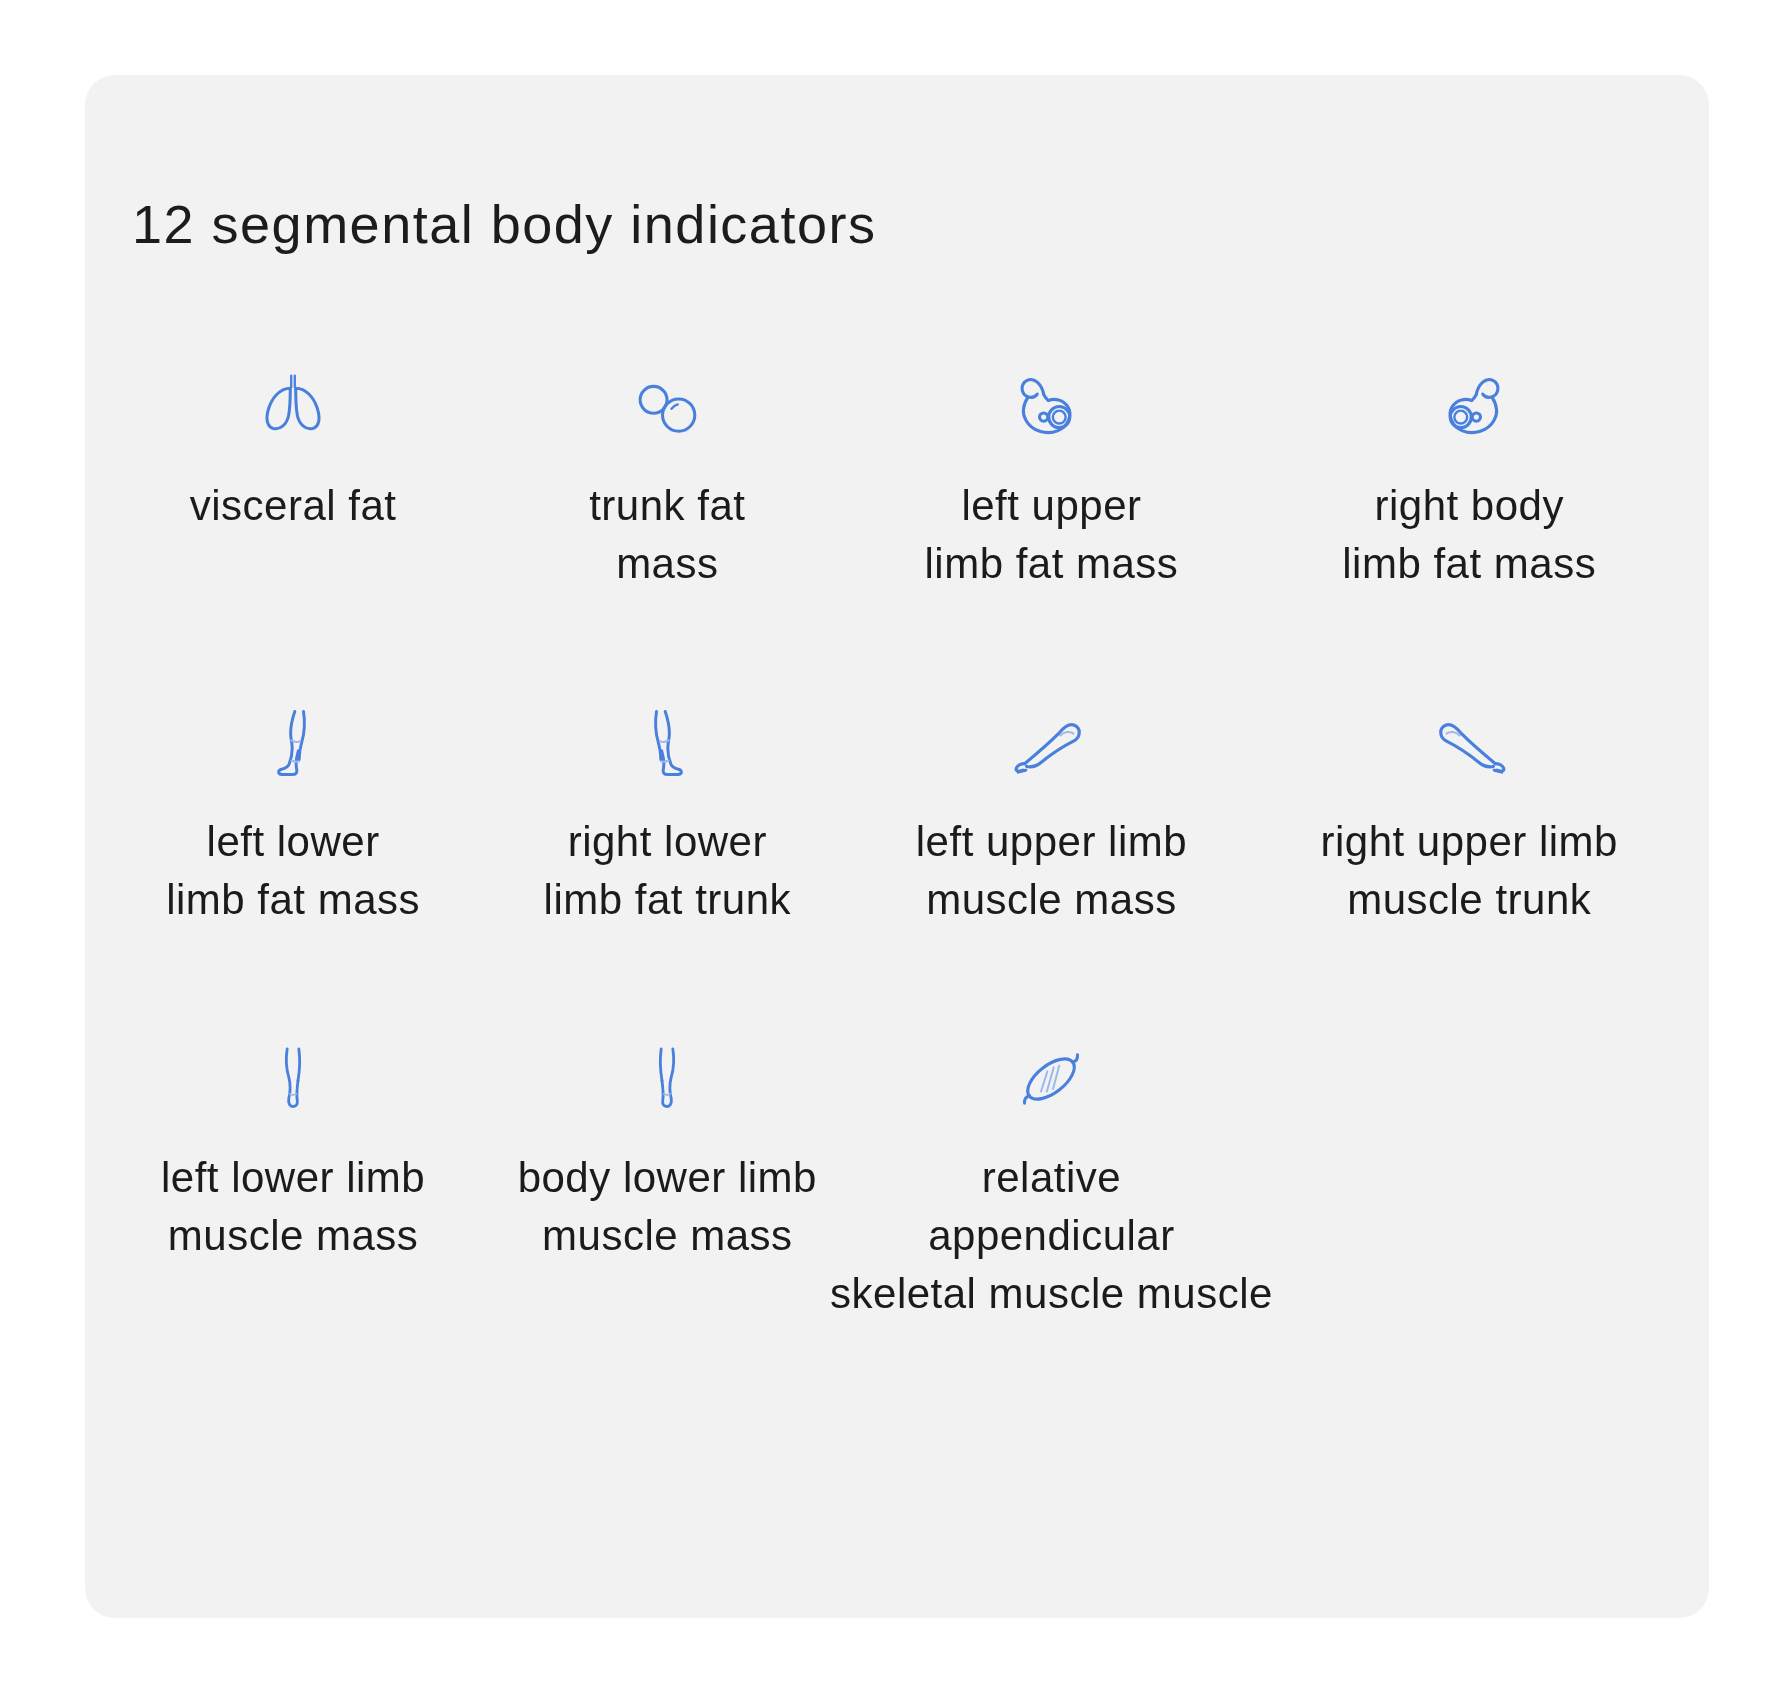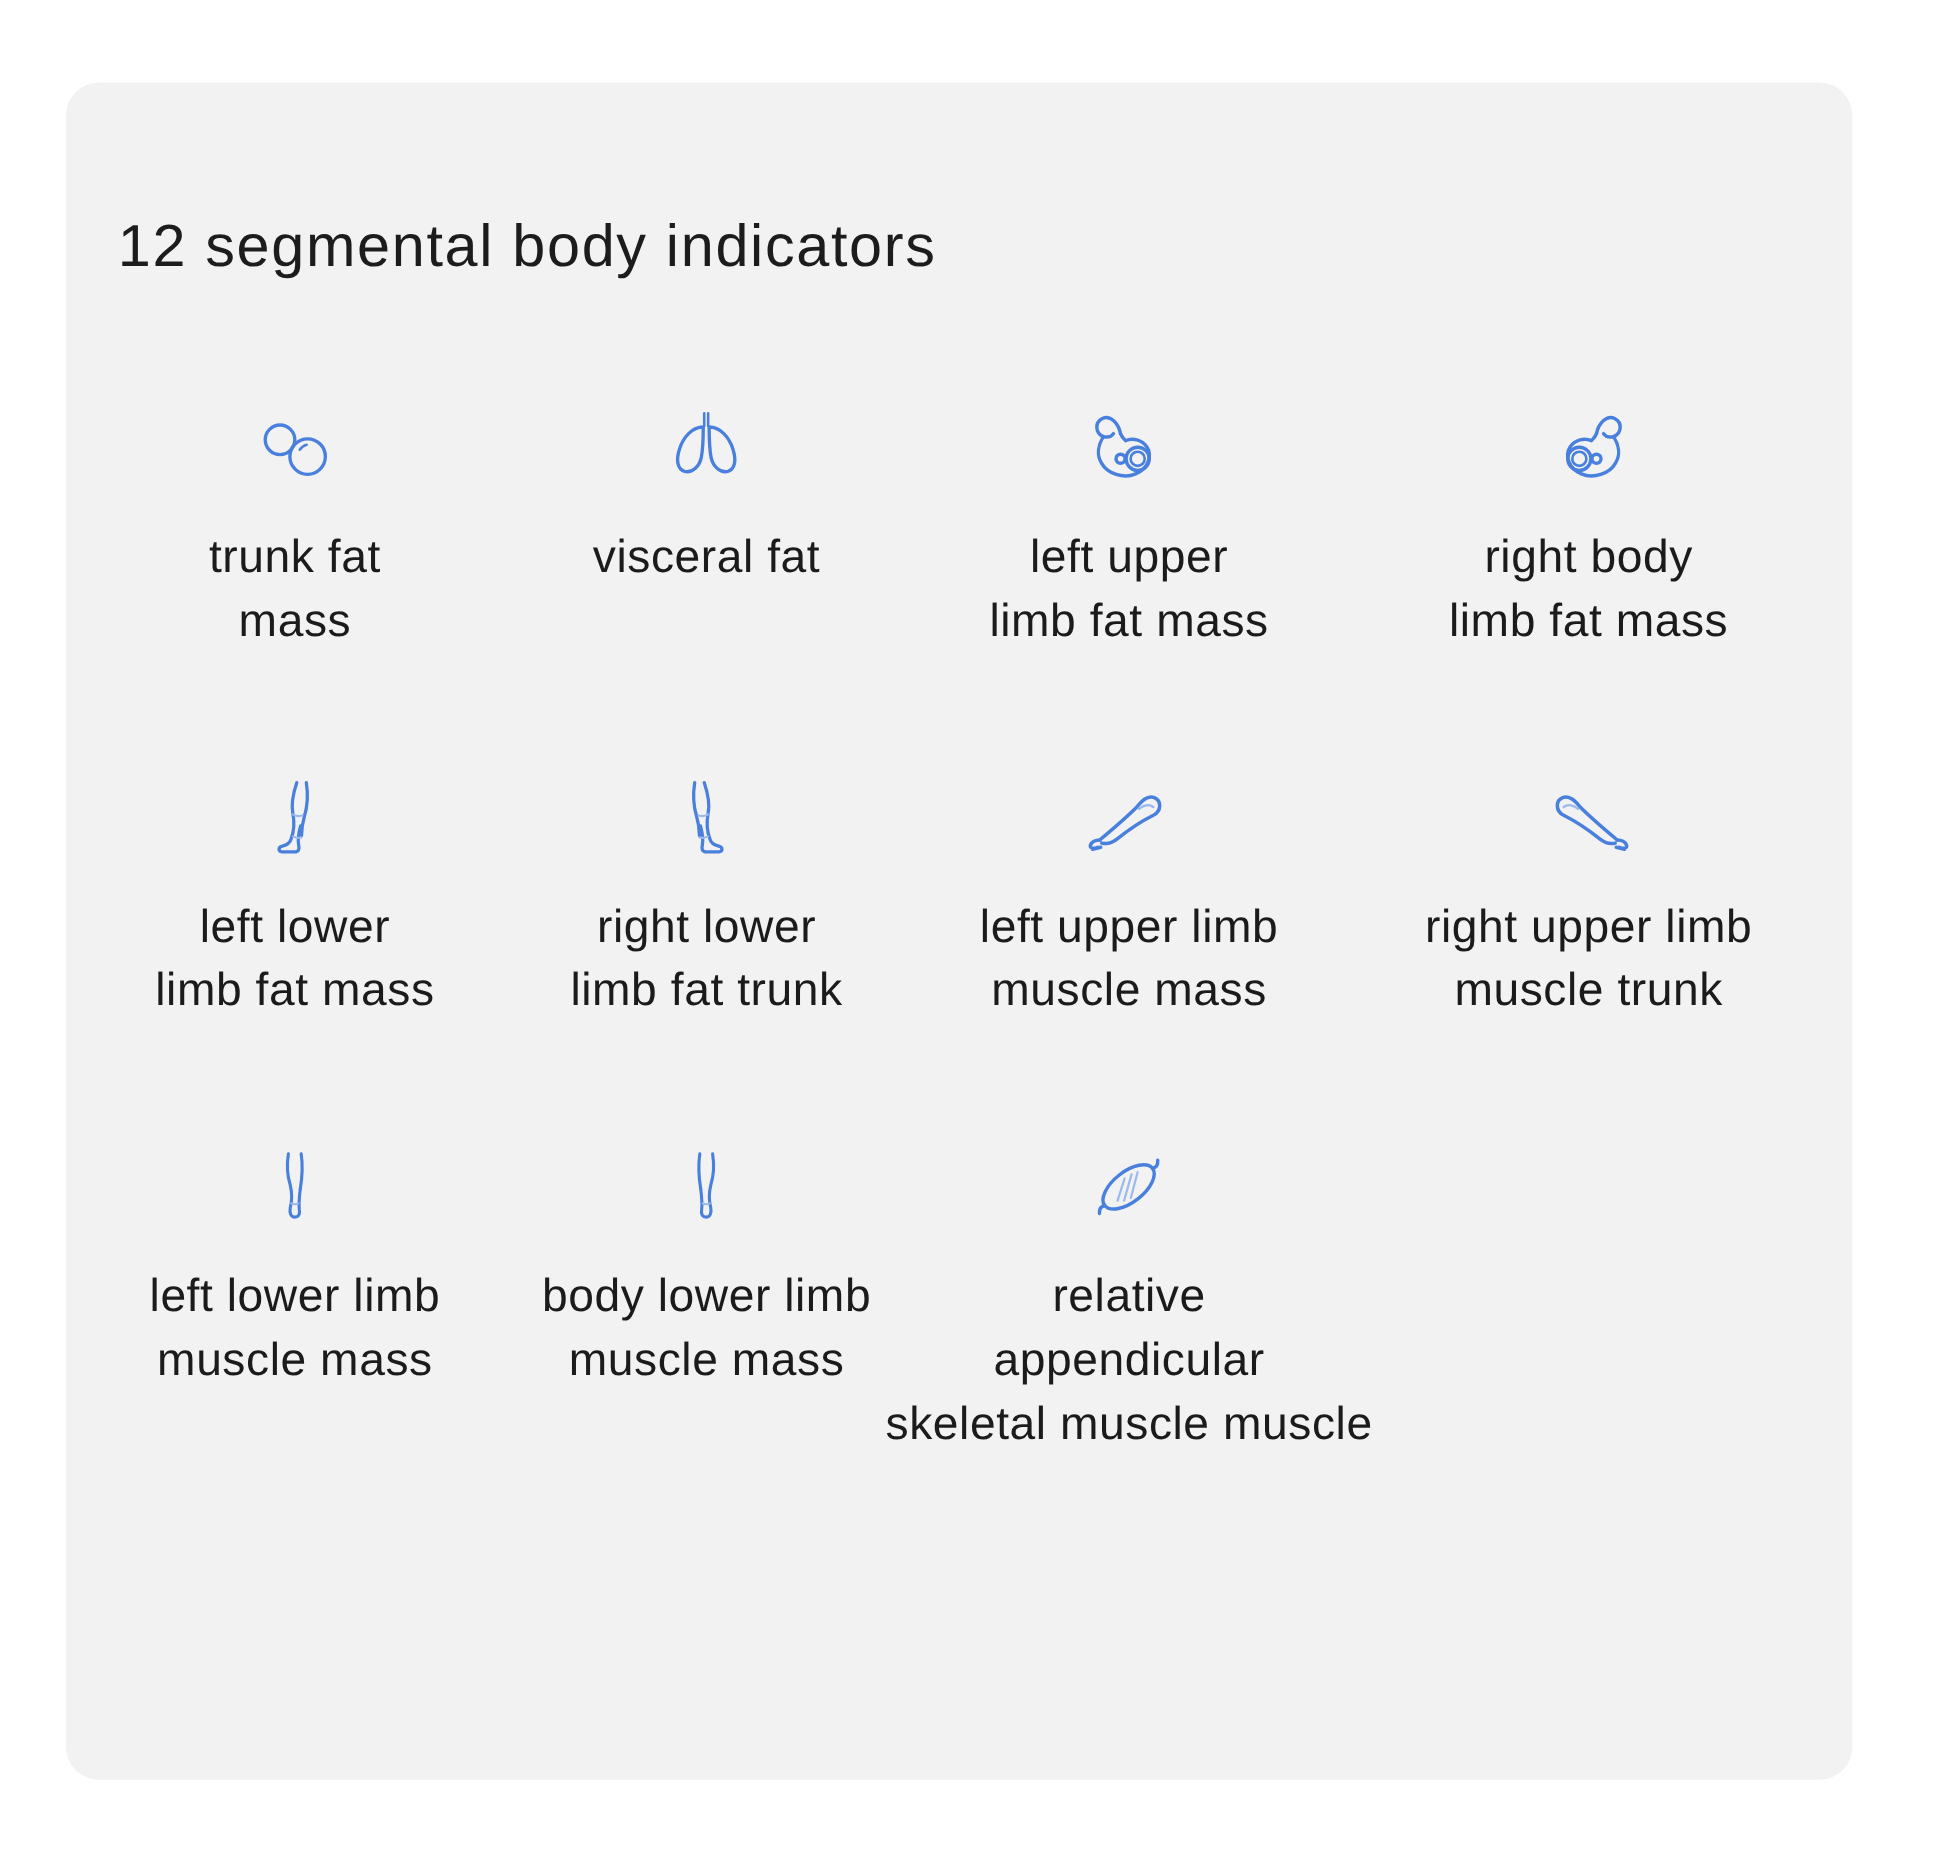--- a/index.html
+++ b/index.html
@@ -2,21 +2,21 @@
 <html><head>
 <meta charset="utf-8">
 <style>
   html,body { margin:0; padding:0; }
   body {
     width:1770px; height:1692px; position:relative;
     background:#ffffff;
     font-family:"Liberation Sans", sans-serif;
   }
   .card {
-    position:absolute; left:60px; top:75px;
+    position:absolute; left:85px; top:75px;
     width:1624px; height:1543px;
     background:#f2f2f2; border-radius:30px;
     overflow:hidden;
   }
   .title {
     margin:118px 0 0 47px;
     font-size:54px; line-height:1.15; font-weight:500;
     letter-spacing:1.5px; color:#1c1c1c;
   }
   .grid {
@@ -49,38 +49,38 @@
 <body>
 
 <div class="card">
   <div class="title">12 segmental body indicators</div>
 
   <div class="grid">
 
     <div class="cell">
       <div class="icon-box">
         <svg class="ic" width="86" height="86" viewBox="0 0 96 96">
+          <path class="thin" d="M46 13 V 26 M50 13 V 26"></path>
+          <path d="M45 27 C 34 27, 25 37, 21 49 C 17 61, 19 70, 26 72 C 34 74, 41 67, 43 58 C 45 48, 45 37, 45 27 Z"></path>
+          <path d="M51 27 C 62 27, 71 37, 75 49 C 79 61, 77 70, 70 72 C 62 74, 55 67, 53 58 C 51 48, 51 37, 51 27 Z"></path>
+        </svg>
+      </div>
+      <span class="label">visceral fat</span>
+    </div>
+
+    <div class="cell">
+      <div class="icon-box">
+        <svg class="ic" width="86" height="86" viewBox="0 0 96 96">
           <circle cx="33" cy="40" r="15"></circle>
           <circle cx="61" cy="57" r="18"></circle>
           <path class="thin" d="M53 50 q3 -4 7 -5"></path>
         </svg>
       </div>
       <span class="label">trunk fat
 mass</span>
-    </div>
-
-    <div class="cell">
-      <div class="icon-box">
-        <svg class="ic" width="86" height="86" viewBox="0 0 96 96">
-          <path class="thin" d="M46 13 V 26 M50 13 V 26"></path>
-          <path d="M45 27 C 34 27, 25 37, 21 49 C 17 61, 19 70, 26 72 C 34 74, 41 67, 43 58 C 45 48, 45 37, 45 27 Z"></path>
-          <path d="M51 27 C 62 27, 71 37, 75 49 C 79 61, 77 70, 70 72 C 62 74, 55 67, 53 58 C 51 48, 51 37, 51 27 Z"></path>
-        </svg>
-      </div>
-      <span class="label">visceral fat</span>
     </div>
 
     <div class="cell">
       <div class="icon-box">
         <svg class="ic" width="88" height="88" viewBox="0 0 96 96">
           <path d="M40 34 C 38 24, 30 15, 22 19 C 14 23, 15 34, 23 37 C 27 38, 31 37, 33 34"></path>
           <path d="M23 37 C 18 45, 16 55, 21 63 C 27 74, 43 79, 55 74 C 67 69, 72 56, 66 47 C 61 40, 52 38, 45 41 C 43 39, 41 37, 40 34"></path>
           <circle cx="40" cy="59" r="4.5"></circle>
           <circle cx="57" cy="59" r="11.5"></circle>
           <circle class="thin" cx="57" cy="59" r="7"></circle>

